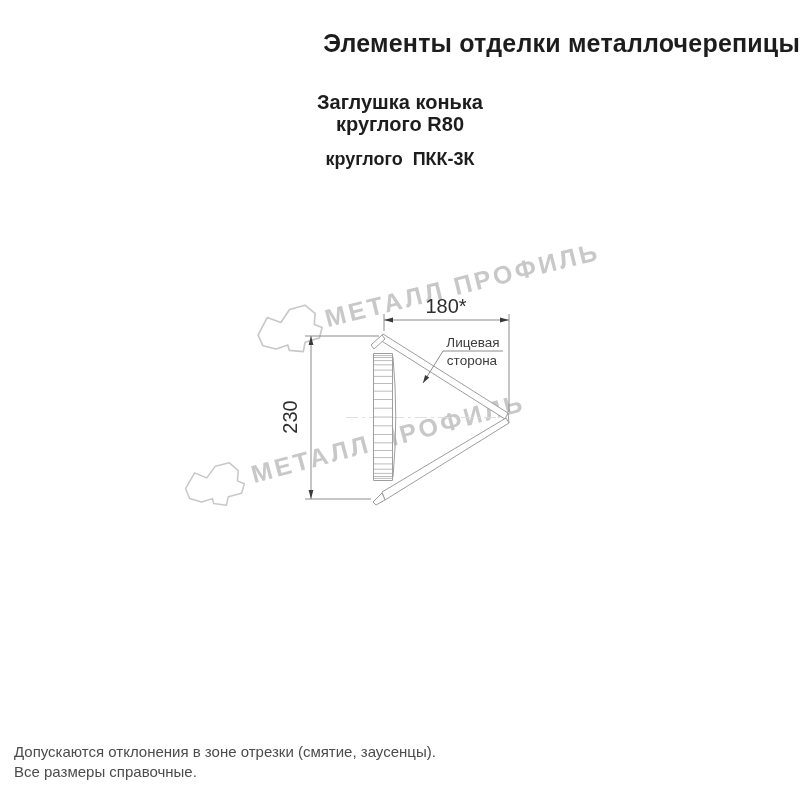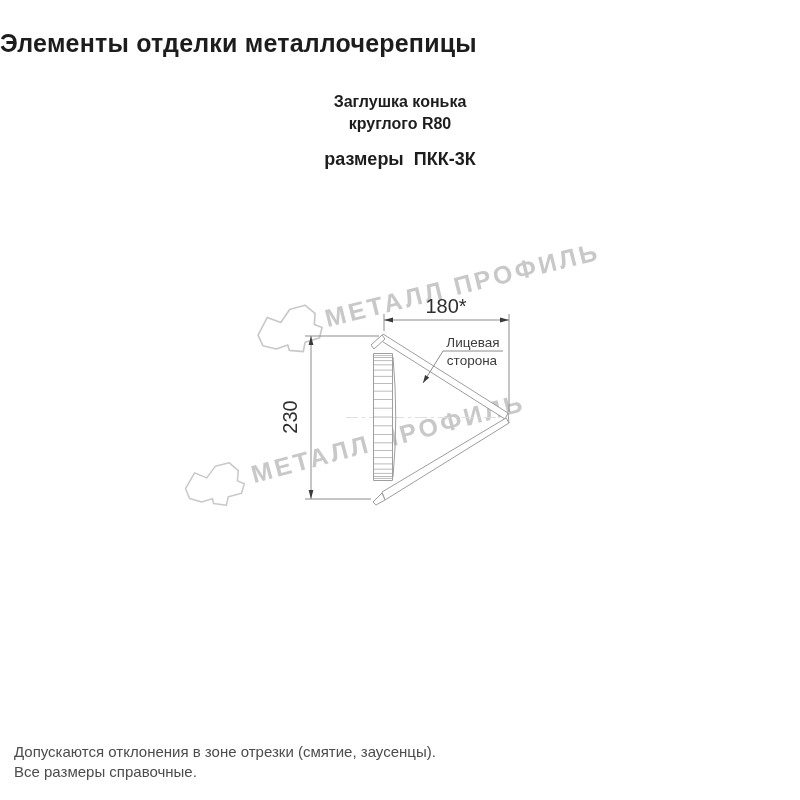--- a/index.html
+++ b/index.html
@@ -9,26 +9,26 @@
   }
   html,body{margin:0;padding:0;}
   body{
     width:800px;height:800px;background:#ffffff;
     font-family:"Liberation Sans", sans-serif;
     position:relative;overflow:hidden;
   }
   .page{position:absolute;inset:0;background:#fff;}
   .page-title{
     position:absolute;top:29px;left:0;width:800px;
-    text-align:left;font-size:25px;font-weight:bold;color:#1d1d1d;
+    text-align:right;font-size:25px;font-weight:bold;color:#1d1d1d;
     margin:0;letter-spacing:.2px;
   }
   .subtitle{
     position:absolute;top:91px;left:0;width:800px;
-    text-align:center;font-size:16px;font-weight:bold;color:#1d1d1d;
+    text-align:center;font-size:20px;font-weight:bold;color:#1d1d1d;
     line-height:22px;
   }
   .subtype{
     position:absolute;top:149px;left:0;width:800px;
     text-align:center;font-size:18px;font-weight:bold;color:#1d1d1d;
     white-space:pre;
   }
   .watermark{
     position:absolute;color:var(--wm-color);
     font-size:25px;font-weight:bold;letter-spacing:3px;
@@ -59,21 +59,21 @@
 
 <div class="page">
 
   <h1 class="page-title">Элементы отделки металлочерепицы</h1>
 
   <div class="subtitle">
     <div>Заглушка конька</div>
     <div>круглого R80</div>
   </div>
 
-  <div class="subtype">размеры  ПКК-3К</div>
+  <div class="subtype">круглого  ПКК-3К</div>
 
   <div class="wm-logo logo1">
     <svg viewBox="0 0 76 56" fill="none" stroke="currentColor" stroke-width="1.8" stroke-linejoin="round">
       <path d="M4,30 L16,12 L30,19 L41,6 L58,3 L68,13 L66,25 L74,29 L70,40 L54,43 L51,53 L36,50 L35,44 L22,47 L8,42 Z"></path>
     </svg>
   </div>
   <div class="watermark wm1">МЕТАЛЛ ПРОФИЛЬ</div>
 
   <div class="wm-logo logo2">
     <svg viewBox="0 0 76 56" fill="none" stroke="currentColor" stroke-width="1.8" stroke-linejoin="round">

